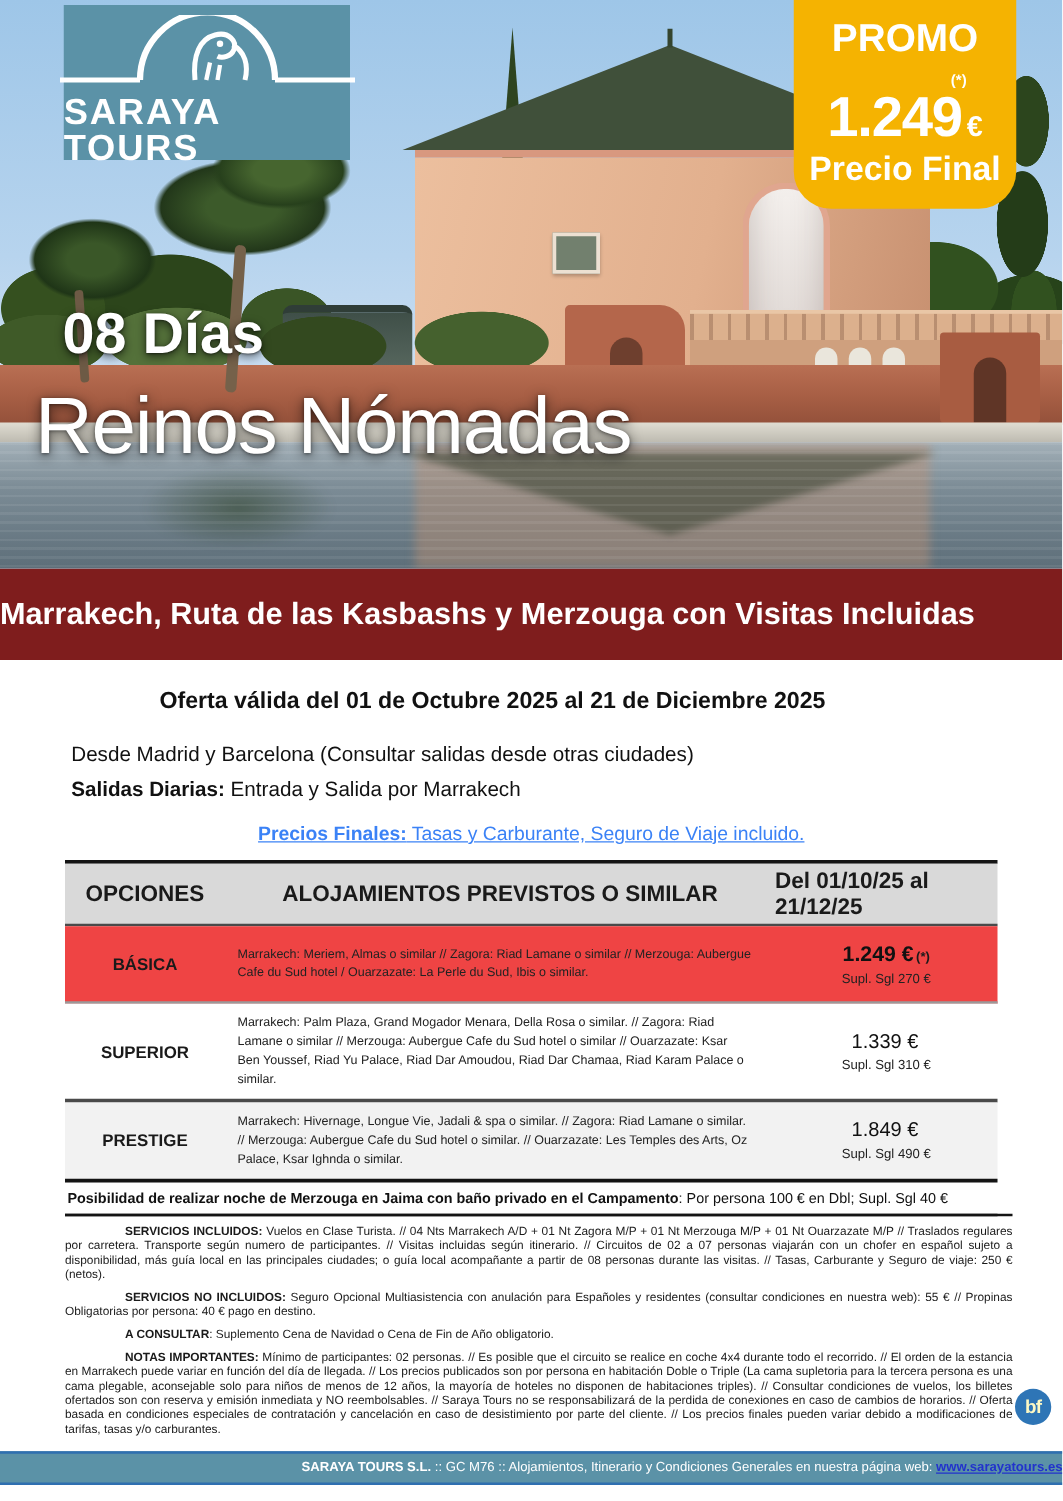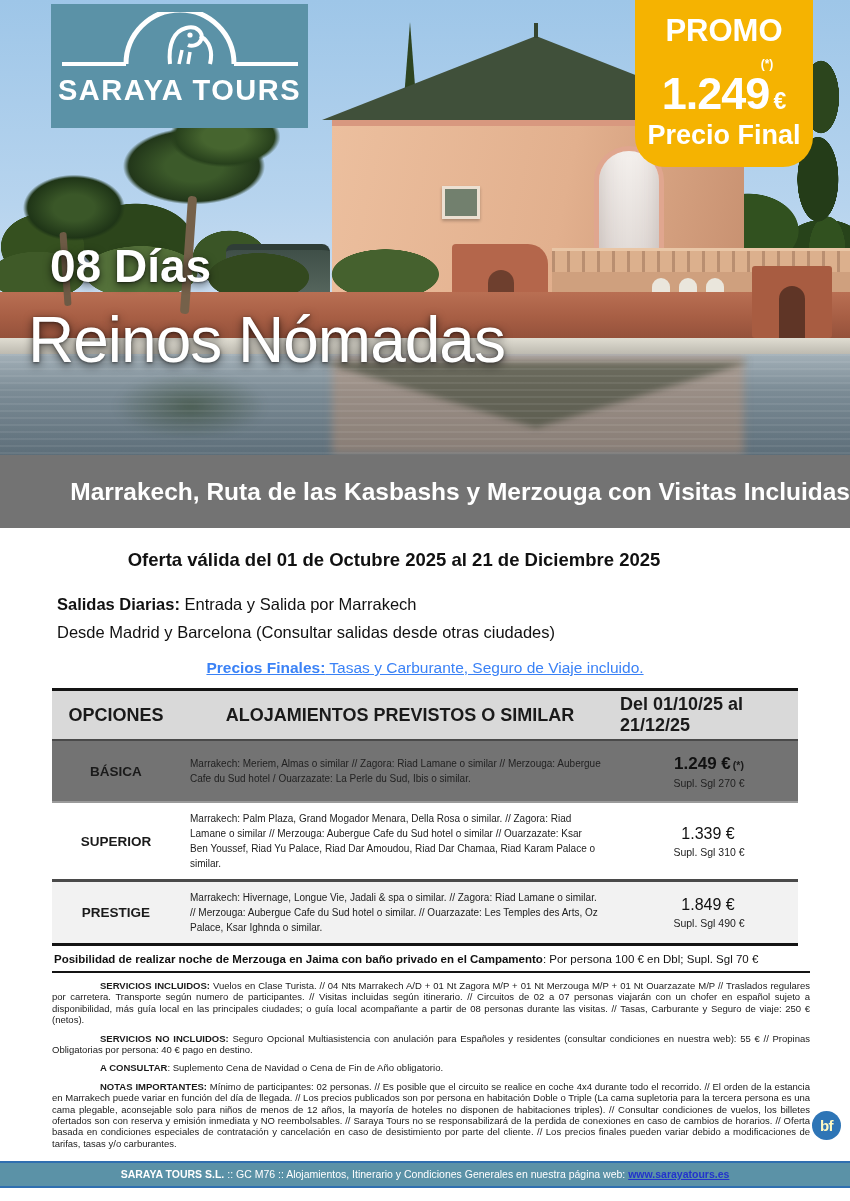--- a/index.html
+++ b/index.html
@@ -76,38 +76,38 @@
     background:rgba(196,146,112,.42); filter:blur(4px); }
   .refl-roof { position:absolute; left:322px; top:8px; width:0; height:0;
     border-left:214px solid transparent; border-right:214px solid transparent;
     border-top:66px solid rgba(45,58,40,.5); filter:blur(3px); }
   .refl-palm { position:absolute; left:88px; top:8px; width:205px; height:88px;
     background:radial-gradient(closest-side, rgba(35,55,25,.5), transparent 75%); filter:blur(3px); }
   .ripples { position:absolute; inset:0;
     background:repeating-linear-gradient(180deg, rgba(255,255,255,.07) 0 2px, transparent 2px 7px); }
 
   
-  .logo-box { position:absolute; left:51px; top:4px; width:257px; height:124px; background:#5b92a7;
+  .logo-box { position:absolute; left:51px; top:4px; width:229px; height:124px; background:#5b92a7;
     display:flex; flex-direction:column; align-items:center; justify-content:flex-start; padding-top:8px; }
   .logo-box svg { display:block; }
   .logo-text { color:#fff; font-weight:700; font-size:29px; letter-spacing:1.5px; line-height:1; margin-top:2px; }
   .promo-badge { position:absolute; left:635px; top:0; width:178px; height:167px; background:#f5b301;
     border-radius:0 0 30px 30px; color:#fff; text-align:center; padding-top:14px; }
   .promo-label { font-weight:700; font-size:31px; line-height:1.1; }
   .promo-ast { display:block; font-weight:700; font-size:12px; line-height:1; margin-top:10px; margin-left:86px; }
   .promo-price-row { line-height:1; margin-top:1px; }
   .promo-price { font-weight:700; font-size:45px; letter-spacing:-1px; }
   .promo-cur { font-weight:700; font-size:23px; margin-left:4px; }
   .promo-sub { font-weight:700; font-size:27px; line-height:1.2; margin-top:3px; }
   .hero-days { position:absolute; left:50px; top:243px; color:#fff; font-weight:700; font-size:46px;
     line-height:1; text-shadow:0 3px 8px rgba(0,0,0,.65), 0 1px 2px rgba(0,0,0,.5); }
   .hero-title { position:absolute; left:28px; top:308px; color:#fff; font-weight:400; font-size:64px;
     line-height:1; letter-spacing:-1px; text-shadow:0 3px 10px rgba(0,0,0,.65), 0 1px 3px rgba(0,0,0,.5); }
-  .banner { position:absolute; left:0; top:455px; width:850px; height:73px; background:#737373;
-    display:flex; align-items:center; justify-content:flex-end; }
+  .banner { position:absolute; left:0; top:455px; width:850px; height:73px; background:#7f1d1d;
+    display:flex; align-items:center; justify-content:flex-start; }
   .banner-text { color:#fff; font-weight:700; font-size:24.5px; white-space:nowrap; }
 
   
   .validity { position:absolute; left:0; top:549px; width:788px; text-align:center;
     font-weight:700; font-size:18.5px; color:#111; }
   .salidas { position:absolute; left:57px; top:590px; font-size:16.5px; color:#111; line-height:28px; }
   .salidas b { font-weight:700; }
   .precios-line { position:absolute; left:0; top:659px; width:850px; text-align:center; font-size:15.5px; color:#3b82f6;text-decoration:underline; }
   .precios-line b { font-weight:700; }
 
@@ -115,42 +115,42 @@
   .price-table { position:absolute; left:52px; top:688px; width:746px; border-top:3px solid #141414; font-size:10px; color:#1a1a1a; }
   .t-row { display:flex; width:100%; }
   .t-head { height:50px; background:#d9d9d9; border-bottom:2px solid #4a4a4a; }
   .t-head .c { display:flex; align-items:center; justify-content:center; font-weight:700; font-size:18px; }
   .c1 { width:128px; flex:none; }
   .c2 { flex:1; }
   .c3 { width:178px; flex:none; }
   .t-body-row .c1 { display:flex; align-items:center; justify-content:center; font-weight:700; font-size:13.5px; }
   .t-body-row .c2 { display:flex; align-items:center; padding:8px 18px 8px 10px; font-size:10px; line-height:1.5; color:#222; }
   .t-body-row .c3 { display:flex; flex-direction:column; align-items:center; justify-content:center; }
-  .row-1 { min-height:62px; background:#737373; border-bottom:2px solid #9a9a9a; }
+  .row-1 { min-height:62px; background:#ef4444; border-bottom:2px solid #9a9a9a; }
   .row-2 { min-height:62px; background:#ffffff; border-bottom:3px solid #4a4a4a; }
   .row-3 { min-height:60px; background:#f2f2f2; border-bottom:3px solid #141414; }
   .price { font-size:16px; color:#111; }
   .row-1 .price { font-weight:700; font-size:17px; }
   .price-note { font-size:10.5px; font-weight:700; margin-left:2px; }
   .supl { font-size:10.5px; margin-top:3px; color:#222; }
   .t-note { min-height:27px; border-bottom:2.5px solid #141414; display:flex; align-items:center;
     padding:5px 2px 5px 2px; font-size:11.5px; color:#111; }
   .t-note b { font-weight:700; }
 
   
   .hr-thick { position:absolute; left:52px; top:971px; width:758px; border-top:2.5px solid #141414; }
   .fine-print { position:absolute; left:52px; top:980px; width:758px; font-size:9.5px; line-height:11.4px;
     color:#1a1a1a; text-align:justify; }
   .fine-print p { margin-bottom:7px; }
   .fine-print b { font-weight:700;margin-left:48px; }
 
   
   .footer { position:absolute; left:0; top:1161px; width:850px; height:27px; background:#5b92a7;
     border-top:2px solid #2f6fb0; border-bottom:2px solid #2f6fb0;
-    display:flex; flex-direction:column; align-items:center; justify-content:center; gap:3px;
+    display:flex; flex-direction:column; align-items:flex-end; justify-content:center; gap:3px;
     font-size:10.5px; color:#fff; }
   .footer .line { line-height:1.1; white-space:nowrap; }
   .footer b { font-weight:700; }
   .footer a { color:#2233cc; font-weight:700; text-decoration:underline; }
   .red-text { color:#e60000; font-weight:700; }
   .bf-badge { position:absolute; left:812px; top:1111px; width:29px; height:29px; border-radius:50%;
     background:#2e75b6; color:#fef9c3; font-weight:700; font-size:15px;
     display:flex; align-items:center; justify-content:center; letter-spacing:-0.5px; }
 </style>
 </head>
@@ -218,22 +218,22 @@
     <div class="hero-title">Reinos Nómadas</div>
   </div>
 
   <div class="banner">
     <div class="banner-text">Marrakech, Ruta de las Kasbashs y Merzouga con Visitas Incluidas</div>
   </div>
 
   <div class="validity">Oferta válida del 01 de Octubre 2025 al 21 de Diciembre 2025</div>
 
   <div class="salidas">
+    <div>Desde Madrid y Barcelona (Consultar salidas desde otras ciudades)</div>
     <div><b>Salidas Diarias:</b><span> Entrada y Salida por Marrakech</span></div>
-    <div>Desde Madrid y Barcelona (Consultar salidas desde otras ciudades)</div>
   </div>
 
   <div class="precios-line">
     <b>Precios Finales:</b><span> Tasas y Carburante, Seguro de Viaje incluido.</span>
   </div>
 
   <div class="price-table">
     <div class="t-row t-head">
       <div class="c c1">OPCIONES</div>
       <div class="c c2">ALOJAMIENTOS PREVISTOS O SIMILAR</div>
@@ -261,21 +261,21 @@
     <div class="t-row t-body-row row-3">
       <div class="c1">PRESTIGE</div>
       <div class="c2">Marrakech: Hivernage, Longue Vie, Jadali &amp; spa o similar. // Zagora: Riad Lamane o similar. // Merzouga: Aubergue Cafe du Sud hotel o similar. //  Ouarzazate: Les Temples des Arts, Oz Palace, Ksar Ighnda o similar.</div>
       <div class="c3">
         <div><span class="price">1.849 €</span><span class="price-note"></span></div>
         <div class="supl">Supl. Sgl 490 €</div>
       </div>
     </div>
 
     <div class="t-note">
-      <span><b>Posibilidad de realizar noche de Merzouga en Jaima con baño privado en el Campamento</b><span>: Por persona  100 € en Dbl; Supl. Sgl 70 €</span></span>
+      <span><b>Posibilidad de realizar noche de Merzouga en Jaima con baño privado en el Campamento</b><span>: Por persona  100 € en Dbl; Supl. Sgl 40 €</span></span>
     </div>
   </div>
 
   <div class="hr-thick"></div>
   <div class="fine-print">
     <p><b>SERVICIOS INCLUIDOS:</b><span> Vuelos en Clase Turista. // 04 Nts Marrakech A/D + 01 Nt Zagora M/P + 01 Nt Merzouga M/P + 01 Nt Ouarzazate M/P // Traslados regulares por carretera. Transporte según numero de participantes. // Visitas incluidas según itinerario. // Circuitos de 02 a 07 personas viajarán con un chofer en español sujeto a disponibilidad, más guía local en las principales ciudades; o guía local acompañante a partir de 08 personas durante las visitas. // Tasas, Carburante y Seguro de viaje: 250 € (netos).</span></p>
     <p><b>SERVICIOS NO INCLUIDOS:</b><span> Seguro Opcional Multiasistencia con anulación para Españoles y residentes (consultar condiciones en nuestra web): 55 € // Propinas Obligatorias por persona: 40 € pago en destino.</span></p>
     <p><b>A CONSULTAR</b><span>: Suplemento Cena de Navidad o Cena de Fin de Año obligatorio.</span></p>
     <p><b>NOTAS IMPORTANTES:</b><span> Mínimo de participantes: 02 personas. // Es posible que el circuito se realice en coche 4x4 durante todo el recorrido. // El orden de la estancia en Marrakech puede variar en función del día de llegada. // Los precios publicados son por persona en habitación Doble o Triple (La cama supletoria para la tercera persona es una cama plegable, aconsejable solo para niños de menos de 12 años, la mayoría de hoteles no disponen de habitaciones triples). // Consultar condiciones de vuelos, los billetes ofertados son con reserva y emisión inmediata y NO reembolsables. // Saraya Tours no se responsabilizará de la perdida de conexiones en caso de cambios de horarios. // Oferta basada en condiciones especiales de contratación y cancelación en caso de desistimiento por parte del cliente. // Los precios finales pueden variar debido a modificaciones de tarifas, tasas y/o carburantes.</span></p>
   </div>

